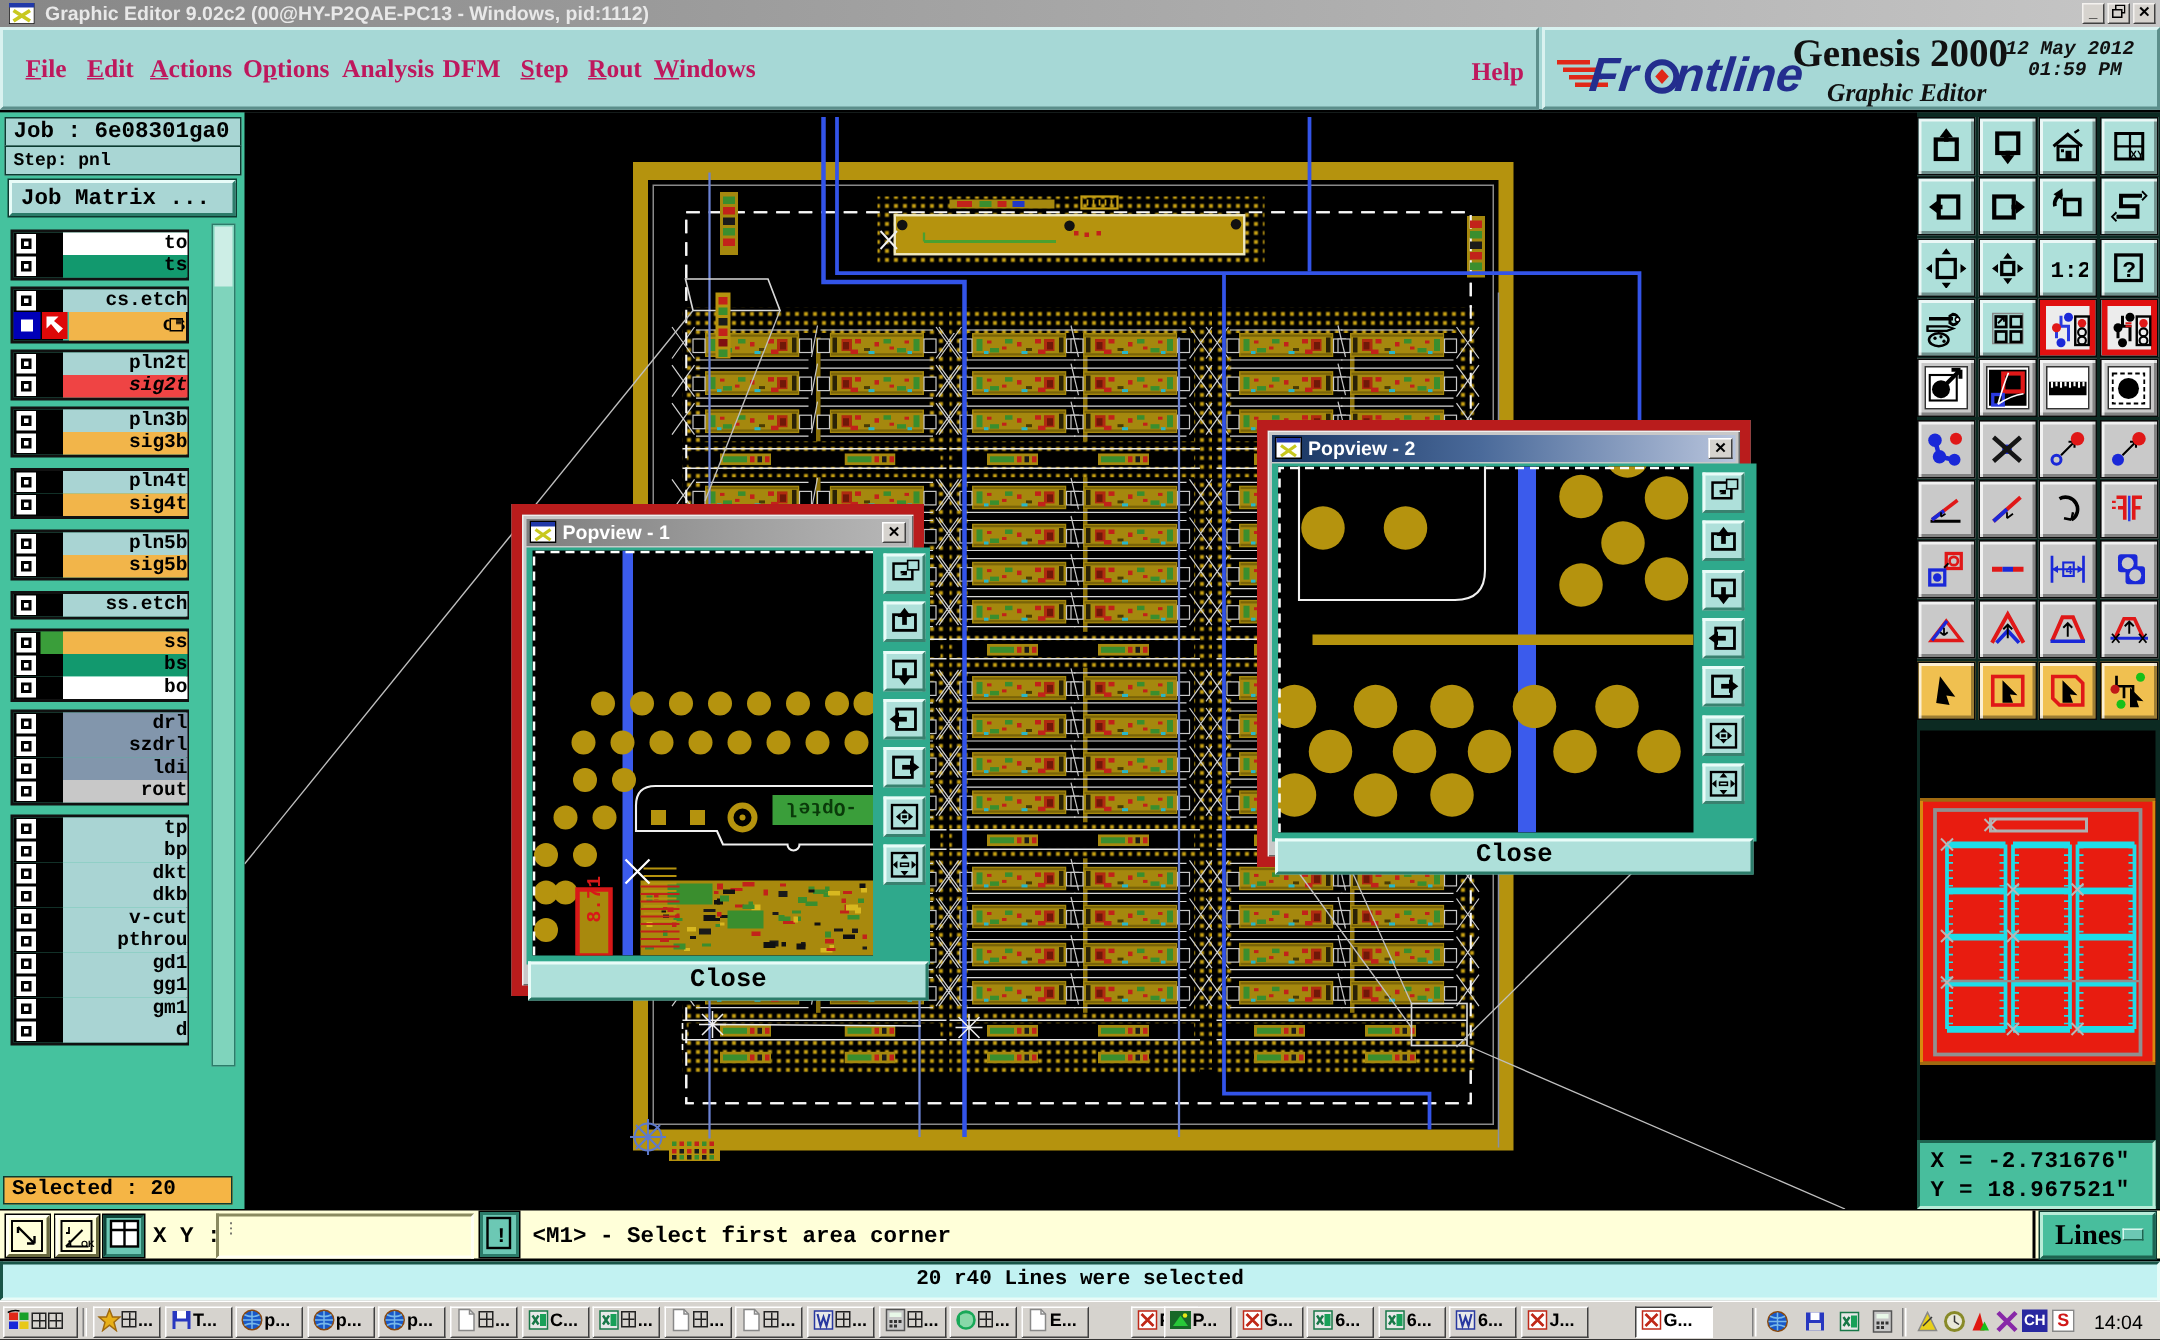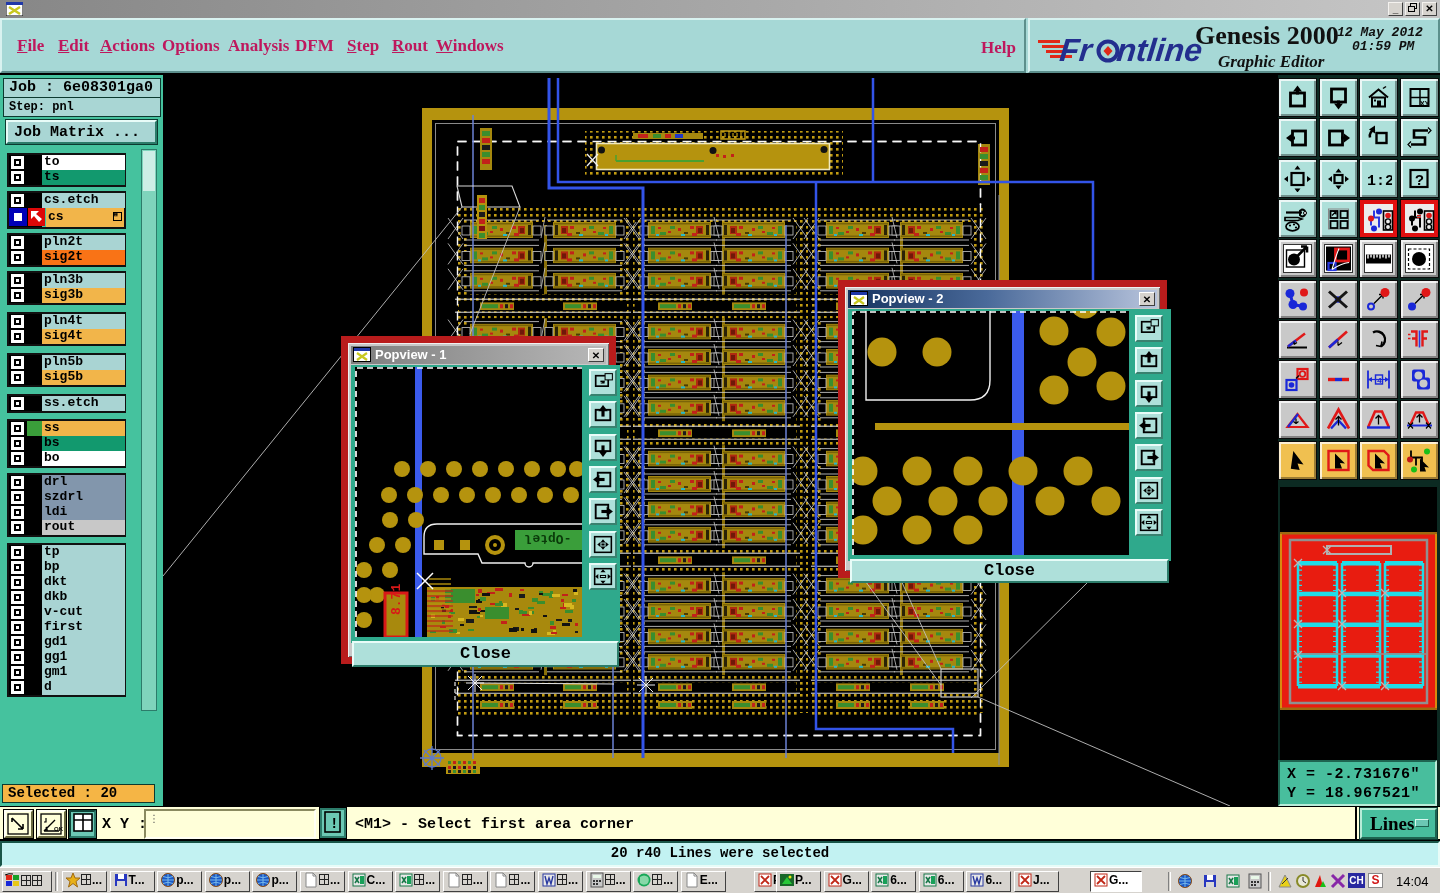--- a/index.html
+++ b/index.html
@@ -14,21 +14,21 @@
 .mitem{position:absolute;top:16px;font-family:Liberation Serif, serif;font-size:17px;font-weight:bold;color:#be185d;}
 .mitem u{text-decoration:underline;}
 #logopanel{position:absolute;left:1028px;top:0;width:412px;height:55px;background:#a6d8d6;border:2px solid #5c8f8c;border-top-color:#d9f2f0;border-left-color:#d9f2f0;}
 #sidebar{left:0;top:75px;width:163px;height:731px;background:#45c29e;}
 .sbox{position:absolute;background:#a9d6d4;border:1px solid #0c3a30;font-family:"Liberation Mono",monospace;font-weight:bold;color:#000;}
 .grp{position:absolute;left:7px;border:2px solid #111;background:#45c29e;}
 .lrow{position:absolute;left:0px;height:15px;}
 .lrow .cb{position:absolute;left:2px;top:1px;width:13px;height:13px;background:#fff;}
 .lrow .cb i{position:absolute;left:3px;top:3px;width:7px;height:7px;background:#fff;border:2px solid #000;}
 .lrow .blk{position:absolute;left:0;top:0;width:33px;height:15px;background:#000;}
-.lrow .lab{position:absolute;left:33px;top:0px;width:83px;height:15px;font-family:"Liberation Mono",monospace;font-weight:bold;font-size:13px;line-height:14px;color:#000;padding-left:2px;}
+.lrow .lab{position:absolute;left:33px;top:0px;width:83px;height:15px;font-family:"Liberation Mono",monospace;font-weight:bold;font-size:13px;line-height:14px;color:#000;padding-left:2px;text-align:right;}
 #canvas{left:163px;top:75px;width:1115px;height:731px;background:#000;}
 .pvwin{position:absolute;background:#c8c8c8;border:7px solid #b91c1c;box-shadow:inset 1px 1px 0 #efefef,inset -1px -1px 0 #6a6a6a;}
 .pvtitle{position:absolute;left:3px;top:3px;right:3px;height:18px;}
 .pvtitle .cap{position:absolute;left:24px;top:1px;color:#fff;font-weight:bold;font-size:13px;}
 .pvclosebtn{position:absolute;right:2px;top:2px;width:16px;height:14px;background:#d6d3ce;border:1px solid #404040;border-top-color:#fff;border-left-color:#fff;font-size:10px;font-weight:bold;text-align:center;line-height:13px;}
 .pvicon{position:absolute;left:2px;top:1px;}
 .pvbody{position:absolute;background:#2fa98c;}
 .pvclose{position:absolute;background:#aee0da;border:2px solid #2c7c6a;border-top-color:#e8fcf8;border-left-color:#e8fcf8;text-align:center;font-family:"Liberation Mono",monospace;font-weight:bold;font-size:17px;color:#000;}
 .pvtool{position:absolute;width:28px;height:27px;background:#aee0da;border:2px solid #39816f;border-top-color:#e8fcf8;border-left-color:#e8fcf8;}
 #rtool{left:1278px;top:75px;width:162px;height:731px;background:#0c2a22;}
@@ -43,20 +43,21 @@
 .zh{display:inline-block;width:10px;height:11px;border:1px solid #222;position:relative;vertical-align:-1px;margin-right:1px;}
 .zh:before{content:"";position:absolute;left:0;right:0;top:4px;border-top:1px solid #222;}
 .zh:after{content:"";position:absolute;left:4px;top:0;bottom:0;border-left:1px solid #222;}
 </style></head><body>
 <div id="titlebar" class="abs">
 <svg class="abs" style="left:6px;top:2px" width="17" height="14">
       <rect x="0" y="0" width="17" height="14" fill="#fff" stroke="#000"></rect>
       <rect x="0" y="0" width="17" height="3" fill="#2038a8"></rect>
       <path d="M3 5 L14 12 M14 5 L3 12" stroke="#c8c820" stroke-width="2.5"></path>
     </svg>
+<span class="ttxt">Graphic Editor 9.02c2 (00@HY-P2QAE-PC13 - Windows, pid:1112)</span>
 <div class="winbtn" style="left:1388px;">_</div>
 <div class="winbtn" style="left:1405px;"><svg width="9" height="9">
         <rect x="2.5" y="0.5" width="6" height="5" fill="none" stroke="#000"></rect>
         <rect x="0.5" y="3.5" width="6" height="5" fill="#d6d3ce" stroke="#000"></rect>
       </svg></div>
 <div class="winbtn" style="left:1422px;">✕</div>
 </div>
 <div id="menubar" class="abs">
     <div id="menupanel">
       <span class="mitem" style="left:15px"><u>F</u>ile</span>
@@ -937,21 +938,21 @@
         <div class="cb">
           <i></i>
         </div>
         <div class="lab" style="background:#a9d4d3;">pln2t</div>
       </div>
       <div class="lrow" style="top:15px;height:15px;width:115px;">
         <div class="blk"></div>
         <div class="cb">
           <i></i>
         </div>
-        <div class="lab" style="background:#f97316;">sig2t</div>
+        <div class="lab" style="background:#ef4444;font-style:italic;">sig2t</div>
       </div>
     </div>
     <div class="grp" style="top:196px;width:119px;height:34px;">
       <div class="lrow" style="top:0px;height:15px;width:115px;">
         <div class="blk"></div>
         <div class="cb">
           <i></i>
         </div>
         <div class="lab" style="background:#a9d4d3;">pln3b</div>
       </div>
@@ -1092,21 +1093,21 @@
         <div class="cb">
           <i></i>
         </div>
         <div class="lab" style="background:#a9d4d3;">v-cut</div>
       </div>
       <div class="lrow" style="top:75px;height:15px;width:115px;">
         <div class="blk"></div>
         <div class="cb">
           <i></i>
         </div>
-        <div class="lab" style="background:#a9d4d3;">first</div>
+        <div class="lab" style="background:#a9d4d3;">pthrou</div>
       </div>
       <div class="lrow" style="top:90px;height:15px;width:115px;">
         <div class="blk"></div>
         <div class="cb">
           <i></i>
         </div>
         <div class="lab" style="background:#a9d4d3;">gd1</div>
       </div>
       <div class="lrow" style="top:105px;height:15px;width:115px;">
         <div class="blk"></div>

